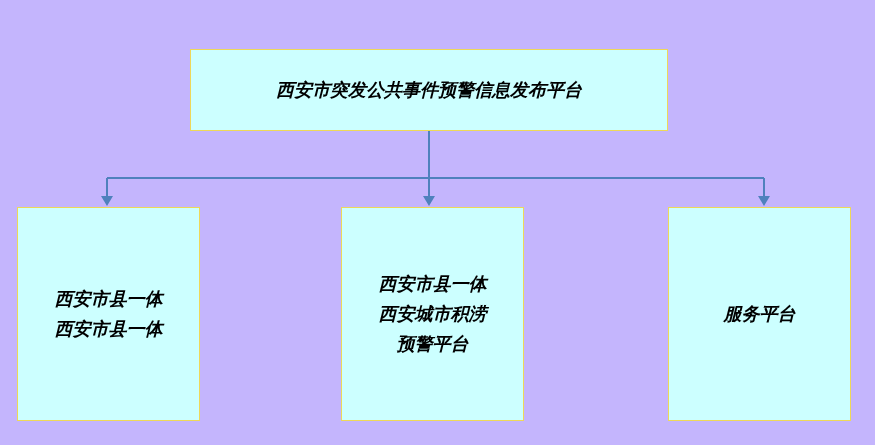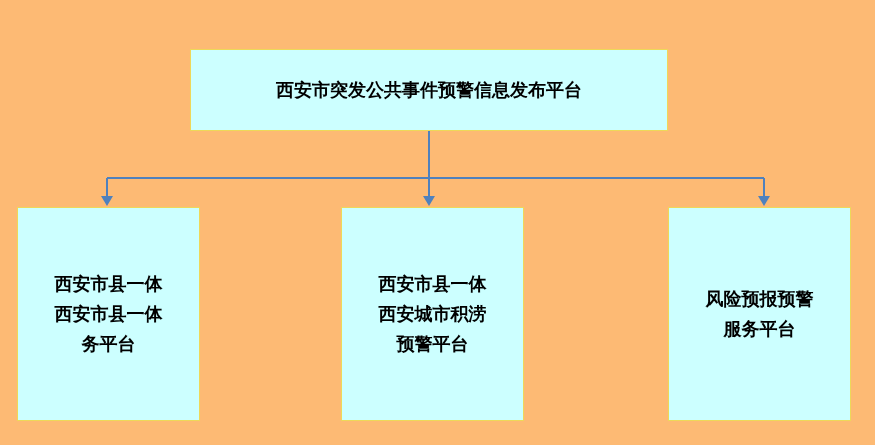--- a/index.html
+++ b/index.html
@@ -5,22 +5,23 @@
   html, body {
     margin: 0;
     padding: 0;
     background: #ffffff;
     font-family: "Liberation Sans", "DejaVu Sans", sans-serif;
   }
   .canvas {
     position: relative;
     width: 875px;
     height: 445px;
-    background: #fdba74;
+    background: #c4b5fd;
     overflow: hidden;
+    font-style: italic;
   }
   .node {
     position: absolute;
     background: #ccffff;
     border: 1px solid #eed858;
     box-sizing: border-box;
     display: flex;
     flex-direction: column;
     align-items: center;
     justify-content: center;
@@ -78,27 +79,25 @@
     <polygon points="758,196 770,196 764,206" fill="#4f81bd"></polygon>
   </svg>
 
   <div class="node node-root">
     <span>西安市突发公共事件预警信息发布平台</span>
   </div>
 
   <div class="node node-child node-child-1">
     <span class="node-line">西安市县一体</span>
     <span class="node-line">西安市县一体</span>
-    <span class="node-line">务平台</span>
   </div>
 
   <div class="node node-child node-child-2">
     <span class="node-line">西安市县一体</span>
     <span class="node-line">西安城市积涝</span>
     <span class="node-line">预警平台</span>
   </div>
 
   <div class="node node-child node-child-3">
-    <span class="node-line">风险预报预警</span>
     <span class="node-line">服务平台</span>
   </div>
 
 </div>
 
 </body></html>

